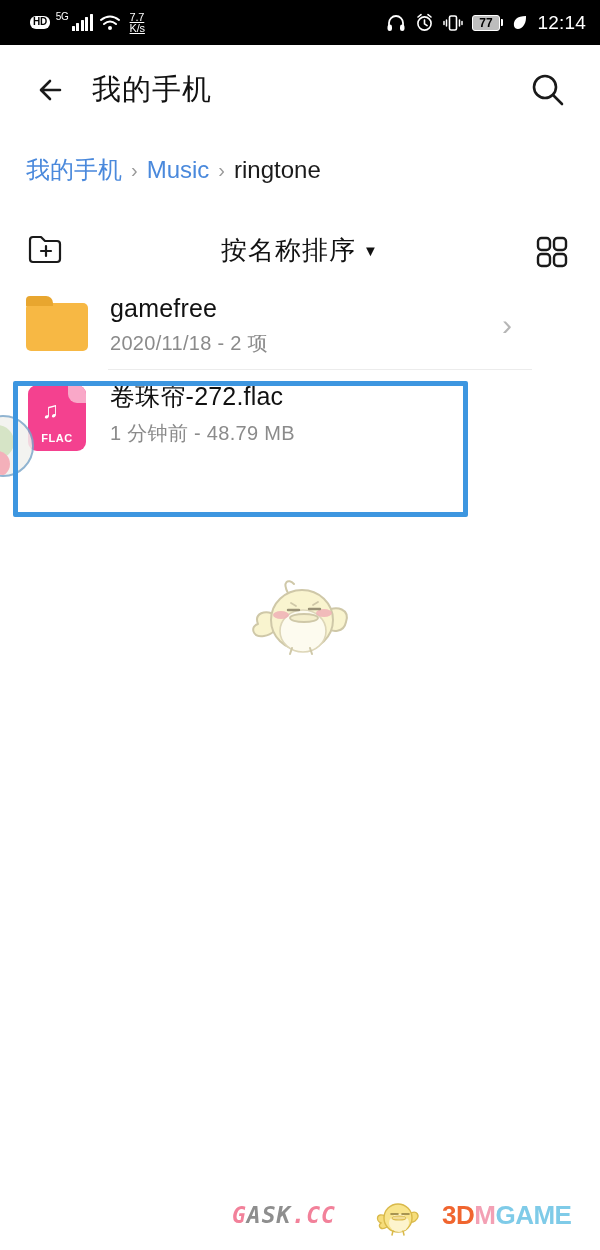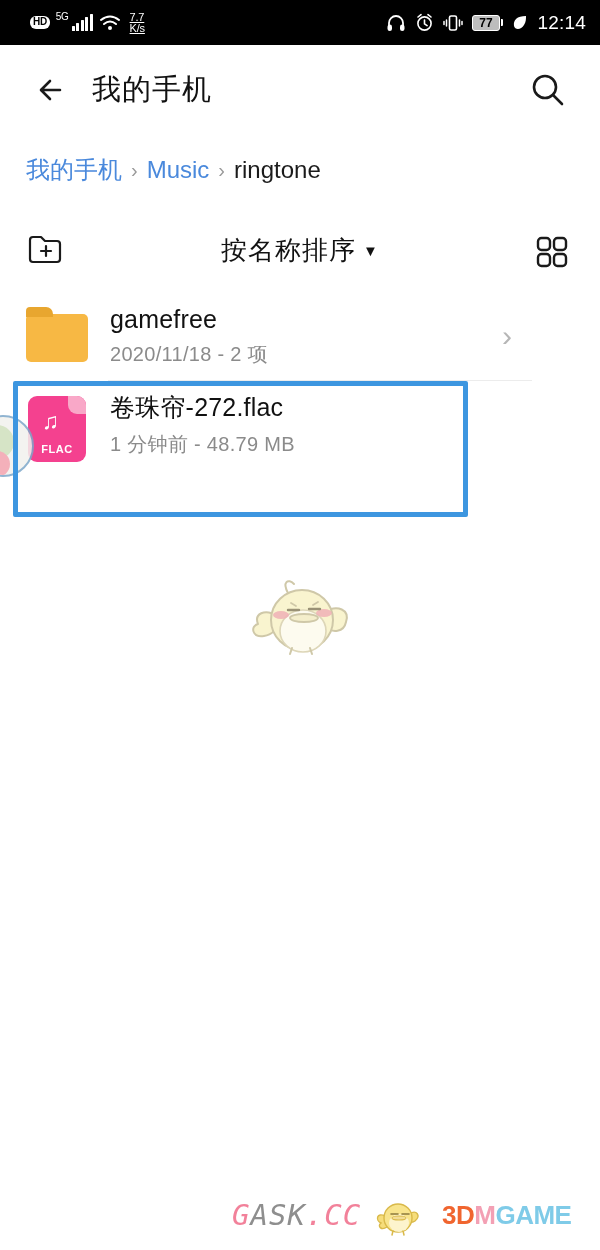--- a/index.html
+++ b/index.html
@@ -83,21 +83,21 @@
   .tb-sort{
     position:absolute; left:0; right:0; text-align:center;
     font-size:26px; color:#121212; letter-spacing:1px;
     pointer-events:none;
   }
   .tb-sort .caret{ font-size:15px; margin-left:7px; vertical-align:3px; }
   .tb-icon{ width:48px;height:48px; position:relative; z-index:2; cursor:pointer;}
   .tb-icon.right{ margin-left:auto; }
 
   
-  .list{ position:absolute; top:292px; left:0; width:532px; }
+  .list{ position:absolute; top:281px; left:0; width:532px; }
   .row{
     height:88px; display:flex; align-items:center;
     padding:0 20px 0 22px; position:relative;
   }
   .row + .row .row-divider{
     position:absolute; left:108px; right:0; top:0; height:1px; background:#ececec;
   }
   .ficon{ width:68px; flex:0 0 68px; height:60px; position:relative; }
   .row-text{ margin-left:20px; display:flex; flex-direction:column; justify-content:center; gap:7px;}
   .row-title{ font-size:25px; color:#111; letter-spacing:.2px; }
@@ -149,21 +149,21 @@
     border-radius:50%; background:#f3a3ae; }
 
   
   .mascot{ position:absolute; left:248px; top:568px; width:105px; height:95px; }
 
   
   .wm{ position:absolute; bottom:12px; left:0; width:600px; height:40px; }
   .wm-gask{
     position:absolute; left:232px; top:2px;
     font-family:"DejaVu Sans Mono","Liberation Mono",monospace;
-    font-size:29px; font-weight:normal; font-style:italic;
+    font-size:23px; font-weight:bold; font-style:italic;
     letter-spacing:1px; line-height:30px;
   }
   .wm-gask .g1{ color:#f2819a; }
   .wm-gask .g2{ color:#8e8e8e; }
   .wm-gask .g3{ color:#f2819a; }
   .wm-3dm{
     position:absolute; left:410px; top:2px;
     font-size:26px; font-weight:bold; line-height:30px; letter-spacing:-.5px;padding-left:32px;
   }
   .wm-3dm .c1{ color:#f0652f; }

